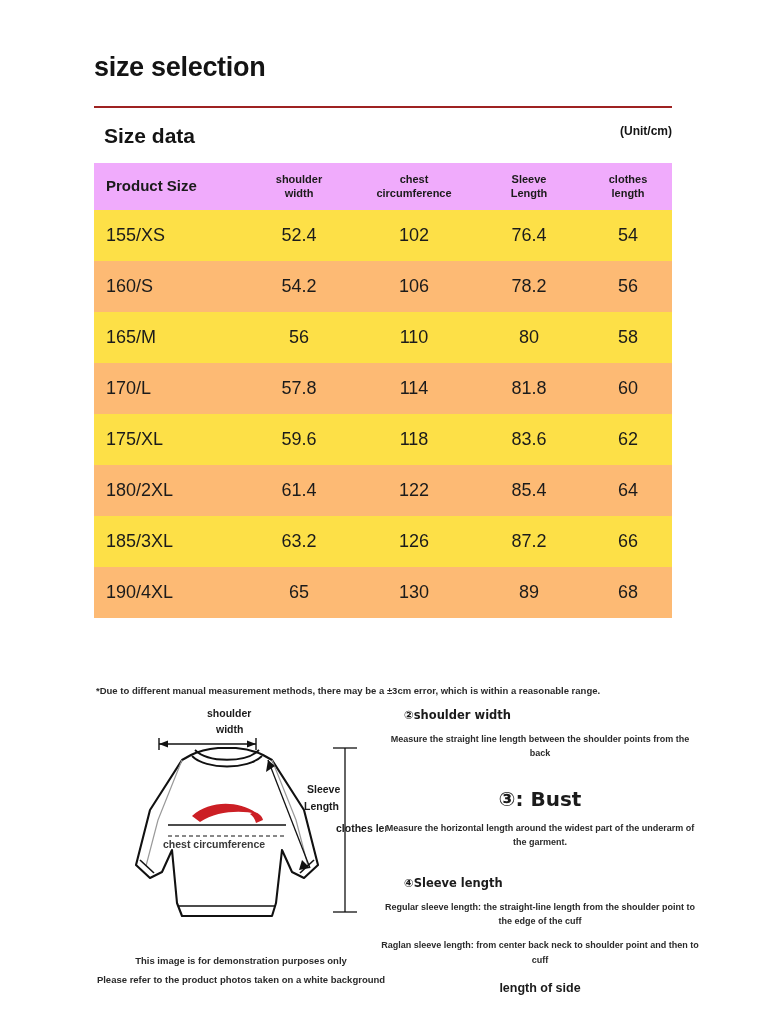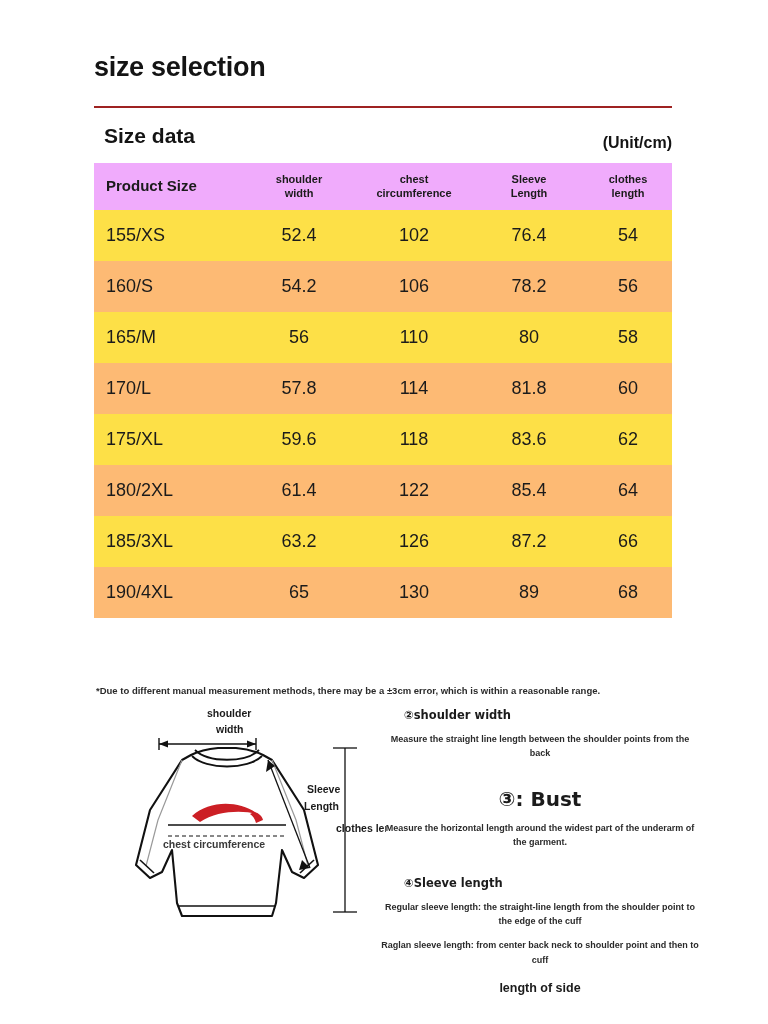--- a/index.html
+++ b/index.html
@@ -55,22 +55,22 @@
     left: 10px;
     top: 4px;
     font-size: 21px;
     font-weight: 700;
     color: #141414;
     white-space: nowrap;
   }
   .subhead .unit {
     position: absolute;
     right: 0px;
-    top: 14px;
-    font-size: 16px;
+    top: 4px;
+    font-size: 12px;
     font-weight: 700;
     color: #141414;
     white-space: nowrap;
   }
 
   
   .size-table {
     position: absolute;
     left: 94px;
     top: 163px;
@@ -362,20 +362,24 @@
 
       <text x="211" y="93" font-family="Liberation Sans, sans-serif" font-size="10.5" font-weight="700" fill="#1b1b1b">Sleeve</text>
       <text x="208" y="110" font-family="Liberation Sans, sans-serif" font-size="10.5" font-weight="700" fill="#1b1b1b">Length</text>
 
       <text x="67" y="148" font-family="Liberation Sans, sans-serif" font-size="10.5" font-weight="700" fill="#3a3a3a">chest circumference</text>
 
       <text x="240" y="132" font-family="Liberation Sans, sans-serif" font-size="10.5" font-weight="700" fill="#1b1b1b">clothes length</text>
     </svg>
   </div>
 
+  <div class="illus-caption">
+    <div>This image is for demonstration purposes only</div>
+    <div>Please refer to the product photos taken on a white background</div>
+  </div>
 
   <div class="instructions">
 
     <div class="instr-head left tofu">②shoulder width</div>
     <div class="sp-10"></div>
     <div class="instr-body">Measure the straight line length between the shoulder points from the back</div>
 
     <div class="sp-26"></div>
 
     <div class="instr-head big tofu">③: Bust</div>

